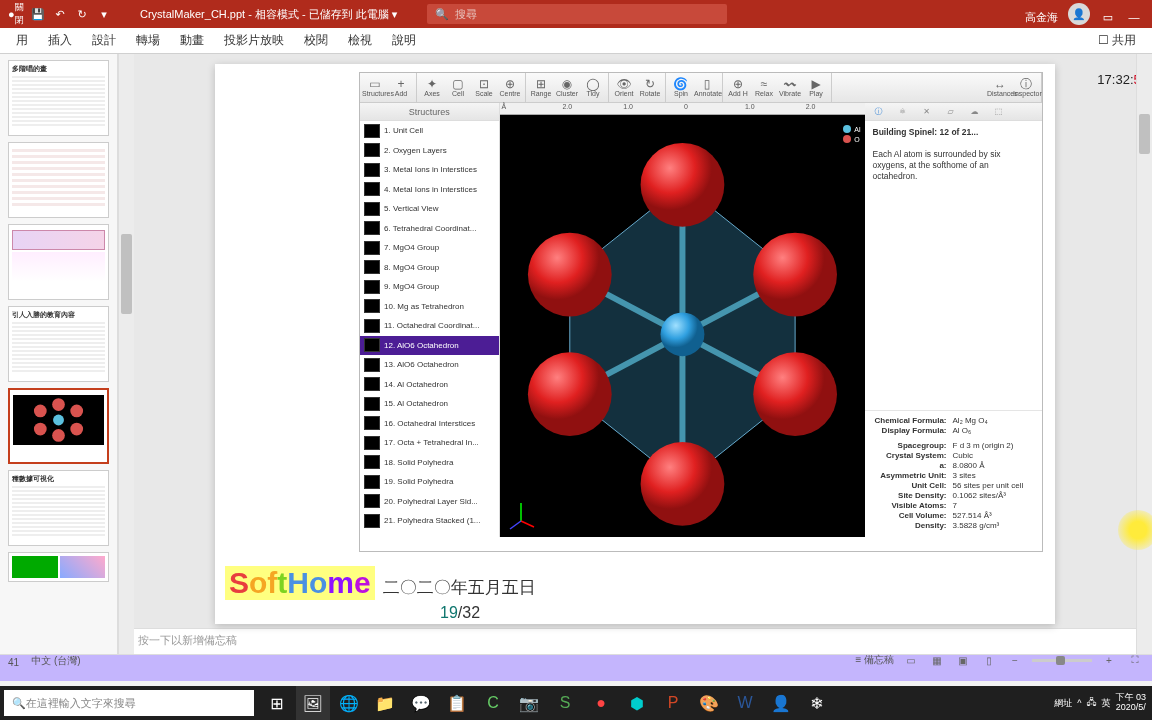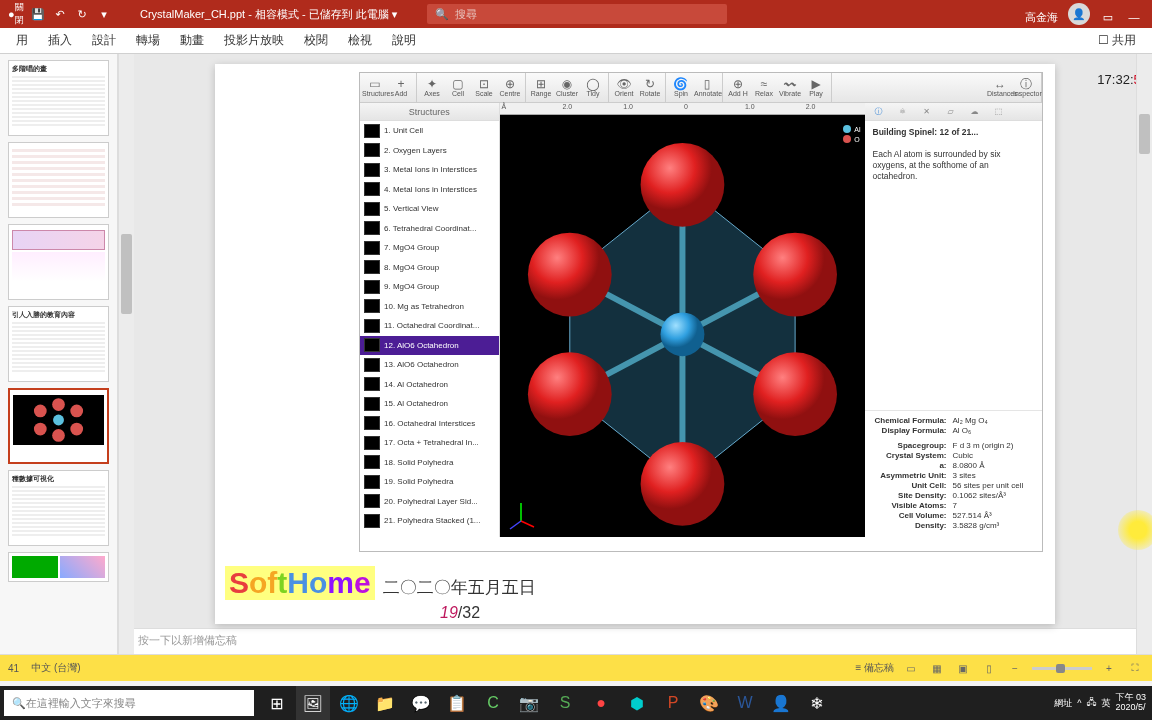--- a/index.html
+++ b/index.html
@@ -61,33 +61,33 @@
 .ldot{width:8px;height:8px;border-radius:50%}
 .axes{position:absolute;bottom:6px;left:6px;width:30px;height:30px;z-index:3}
 .footer-logo{position:absolute;bottom:24px;left:10px;right:10px;display:flex;align-items:baseline;font-size:24px}
 .logo-soft{font-weight:bold;font-size:30px}
 .logo-s{color:#e83e3e}.logo-o{color:#f5a623}.logo-f{color:#f5a623}.logo-t{color:#7ed321}
 .logo-h{color:#4a90e2}.logo-om{color:#4a90e2}.logo-m{color:#9013fe}.logo-e{color:#bd10e0}
 .copyright{font-size:18px;color:#333;margin-left:4px;white-space:nowrap}
 .url{color:#d0021b}
 .date{font-size:17px;color:#333;margin-left:8px}
 .page-num{position:absolute;bottom:2px;left:225px;font-size:16px}
-.pn-cur{color:#be185d;font-style:italic}.pn-tot{color:#333}
+.pn-cur{color:#0f766e;}.pn-tot{color:#333}
 .notes{height:26px;background:#fff;border-top:1px solid #ddd;padding:4px 4px;font-size:11px;color:#999}
-.statusbar{height:22px;background:#fde047;border-top:1px solid #ddd;display:flex;align-items:center;font-size:10px;color:#555;padding:13px 8px}
+.statusbar{height:22px;background:#c4b5fd;border-top:1px solid #ddd;display:flex;align-items:flex-end;font-size:10px;color:#555;padding:13px 8px}
 .sb-right{margin-left:auto;display:flex;align-items:center;gap:8px}
 .sb-btn{width:18px;height:16px;display:flex;align-items:center;justify-content:center;color:#666}
 .zoom-slider{width:60px;height:3px;background:#ccc;position:relative}
 .zoom-slider::after{content:"";position:absolute;left:40%;top:-3px;width:9px;height:9px;background:#888;border-radius:2px}
 .taskbar{position:absolute;bottom:0;left:0;right:0;height:34px;background:#1f1f1f;display:flex;align-items:center}
 .task-search{width:250px;height:26px;background:#fff;margin-left:4px;display:flex;align-items:center;padding:0 8px;font-size:11px;color:#888}
 .task-icons{display:flex;gap:2px;margin-left:6px}
 .task-icon{width:34px;height:34px;display:flex;align-items:center;justify-content:center;color:#fff;font-size:16px}
 .task-right{margin-left:auto;display:flex;align-items:center;color:#fff;font-size:9px;padding-right:6px;gap:5px}
-.task-clock{text-align:left;line-height:1.1}
+.task-clock{text-align:center;line-height:1.1}
 .yellow-cursor{position:absolute;right:-6px;top:510px;width:40px;height:40px;background:radial-gradient(circle,#ffeb3b 30%,rgba(255,235,59,.3) 70%,transparent);border-radius:50%}
 .clock-overlay{position:absolute;top:72px;right:4px;font-size:13px;color:#222}
 .clock-overlay .sec{color:#d0021b}
 .thumb-purple{background:linear-gradient(90deg,#e8d4f5,#f5d4e8);height:20px;margin:2px 0;border:1px solid #c8a}
 </style>
 </head>
 <body>
 
 <div class="titlebar">
   <div class="tb-left">

